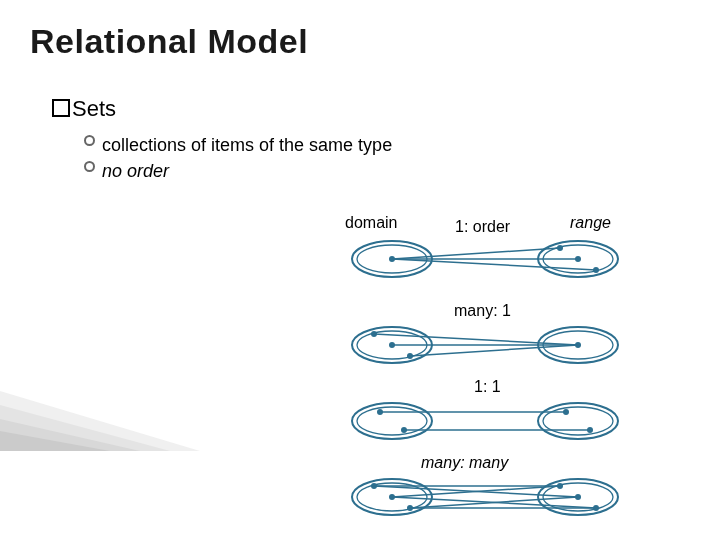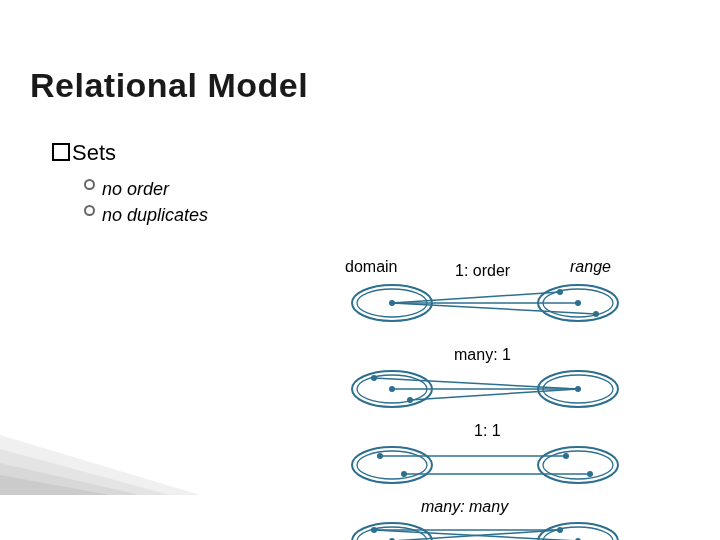--- a/index.html
+++ b/index.html
@@ -10,21 +10,20 @@
     background: #fff;
     font-family: Arial, Helvetica, sans-serif;
     color: #000;
     overflow: hidden;
     position: relative;
   }
   .slide {
     position: relative;
     width: 720px;
     height: 451px;
-    margin-top: 44px;
   }
   .title {
     position: absolute;
     left: 30px;
     top: 22px;
     font-size: 34px;
     font-weight: bold;
     color: #1a1a1a;
     letter-spacing: 0.5px;
   }
@@ -116,27 +115,27 @@
 
 <div class="slide">
 
   <div class="title">Relational Model</div>
 
   <div class="h-sets">
     <span class="checkbox-glyph"></span><span>Sets</span>
   </div>
 
   <div class="sub-list">
+    <div class="sub-item">
+      <span class="sub-bullet"></span>
+      <span>collections of items of the same type</span>
+    </div>
     <div class="sub-item italic">
       <span class="sub-bullet"></span>
       <span>no order</span>
-    </div>
-    <div class="sub-item italic">
-      <span class="sub-bullet"></span>
-      <span>no duplicates</span>
     </div>
   </div>
 
 
   <div class="lbl lbl-domain">domain</div>
   <div class="lbl lbl-range">range</div>
   <div class="lbl lbl-1many">1: order</div>
   <div class="lbl lbl-many1">many: 1</div>
   <div class="lbl lbl-11">1: 1</div>
   <div class="lbl lbl-manymany">many: many</div>

